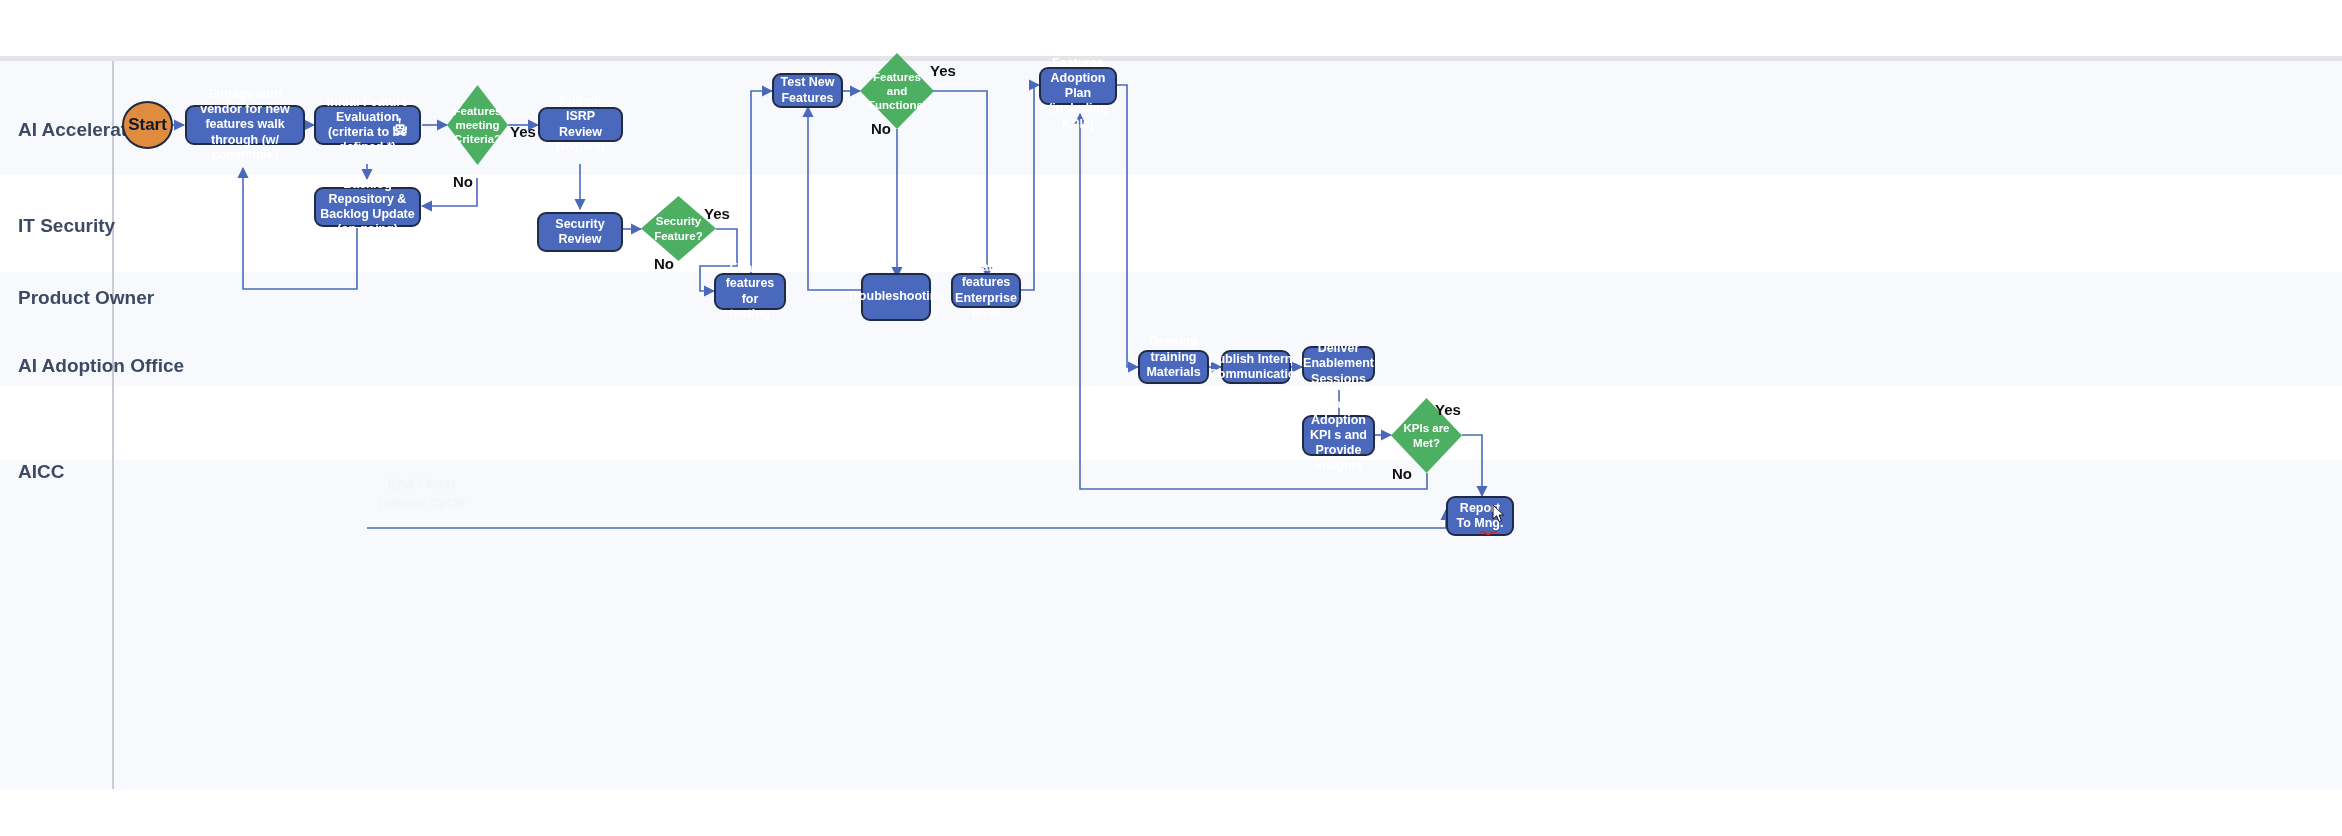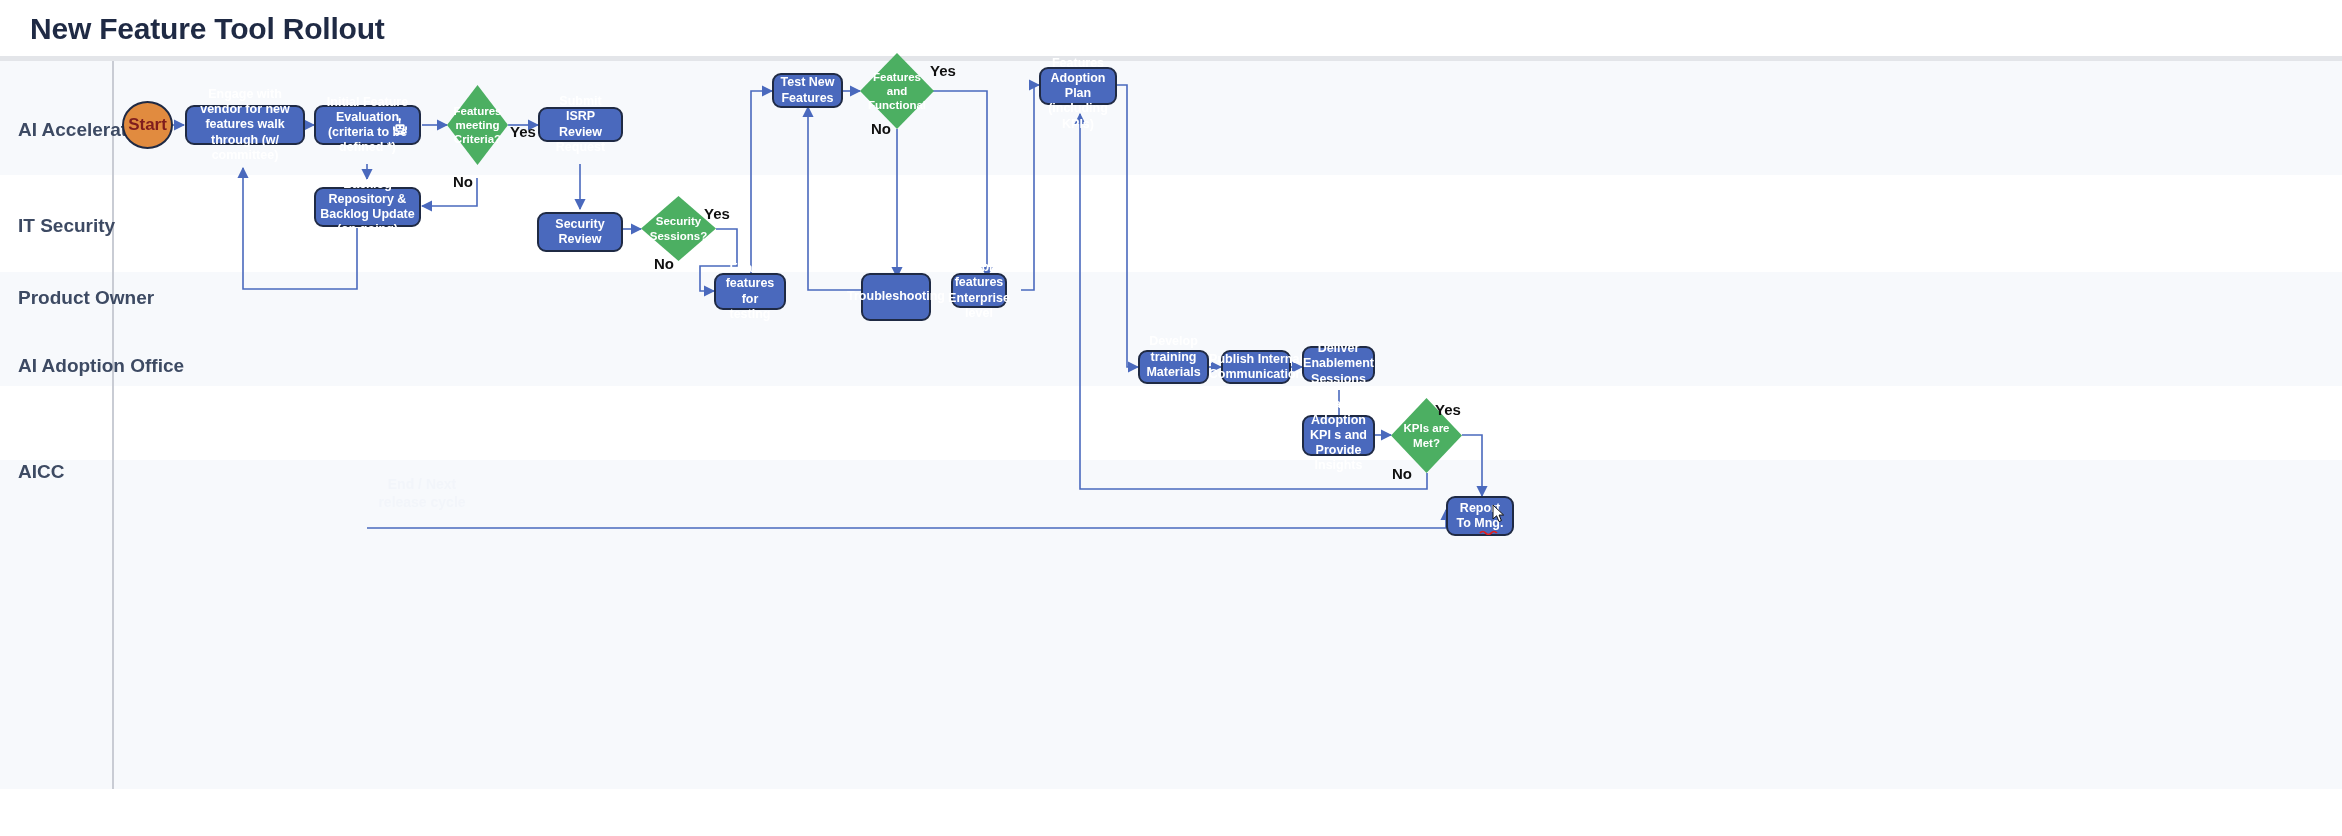--- a/index.html
+++ b/index.html
@@ -60,21 +60,21 @@
     background: #4A69BD;
     border: 2.5px solid #1F2A44;
     border-radius: 9px;
     font-size: 12.5px;
     padding: 2px 4px;
   }
   .node.start {
     background: #E18B3F;
     border: 2.5px solid #1F2A44;
     border-radius: 50%;
-    color: #7f1d1d;
+    color: #0f172a;
     font-size: 17px;
   }
   .node.decision {
     background: transparent;
     border: none;
     font-size: 11.5px;
     color: #ffffff;
   }
   .diamond-shape {
     position:absolute; left:0; top:0; width:100%; height:100%;
@@ -105,21 +105,20 @@
   .mng-wrap { position: relative; display: inline-block; }
 
   .cursor-arrow { position:absolute; z-index: 40; }
 </style>
 </head>
 <body>
 
 <div id="root">
 
   <div class="title-bar">
-    <div class="page-title">New Feature Tool Rollout</div>
     <div class="title-rule"></div>
   </div>
 
   <div class="lanes">
 
     <div class="lane" style="top:0px;height:114px;background:#f7f9fc;"></div>
     <div class="lane" style="top:114px;height:97px;background:#ffffff;"></div>
     <div class="lane" style="top:211px;height:114px;background:#f7f9fc;"></div>
     <div class="lane" style="top:325px;height:74px;background:#ffffff;"></div>
     <div class="lane" style="top:399px;height:329px;background:#f7f9fc;"></div>
@@ -236,41 +235,41 @@
     <div class="node process" style="left:538px;top:46px;width:85px;height:35px;">
       <span>Submit ISRP Review Request</span>
     </div>
 
     <div class="node process" style="left:537px;top:151px;width:86px;height:40px;">
       <span>Security  Review</span>
     </div>
 
     <div class="node decision" style="left:641px;top:135px;width:75px;height:65px;">
       <div class="diamond-shape"></div>
-      <span class="diamond-text">Security Sessions?</span>
+      <span class="diamond-text">Security Feature?</span>
     </div>
 
     <div class="node process" style="left:714px;top:212px;width:72px;height:37px;">
       <span>Enable features for testing</span>
     </div>
 
     <div class="node process" style="left:772px;top:12px;width:71px;height:35px;">
       <span>Test New Features</span>
     </div>
 
     <div class="node decision" style="left:860px;top:-8px;width:74px;height:76px;">
       <div class="diamond-shape"></div>
       <span class="diamond-text">Features and Functional</span>
     </div>
 
     <div class="node process" style="left:861px;top:212px;width:70px;height:48px;">
       <span>Troubleshooting</span>
     </div>
 
-    <div class="node process" style="left:951px;top:212px;width:56px;height:35px;">
+    <div class="node process" style="left:951px;top:212px;width:70px;height:35px;">
       <span>Enable features Enterprise level</span>
     </div>
 
     <div class="node process" style="left:1039px;top:6px;width:78px;height:38px;">
       <span>New Features Adoption Plan (including  KPIs)</span>
     </div>
 
     <div class="node process" style="left:1138px;top:289px;width:71px;height:34px;align-items:flex-end;">
       <span>Develop training Materials</span>
     </div>

